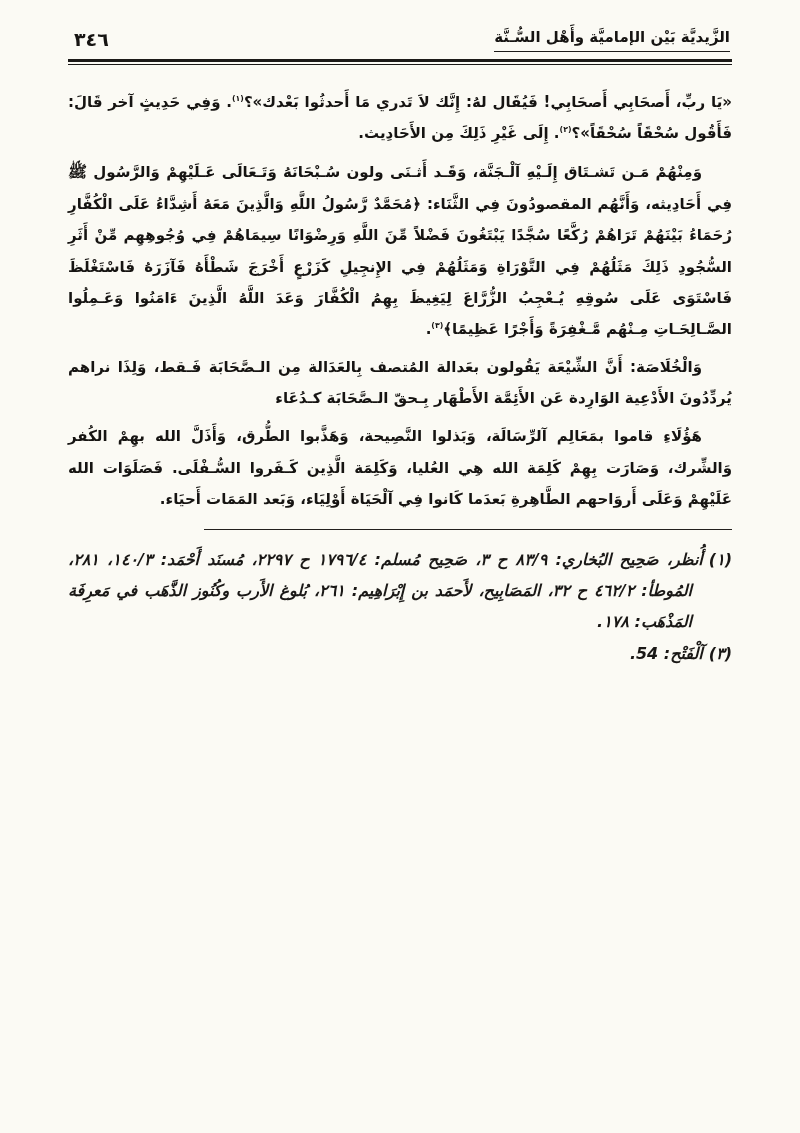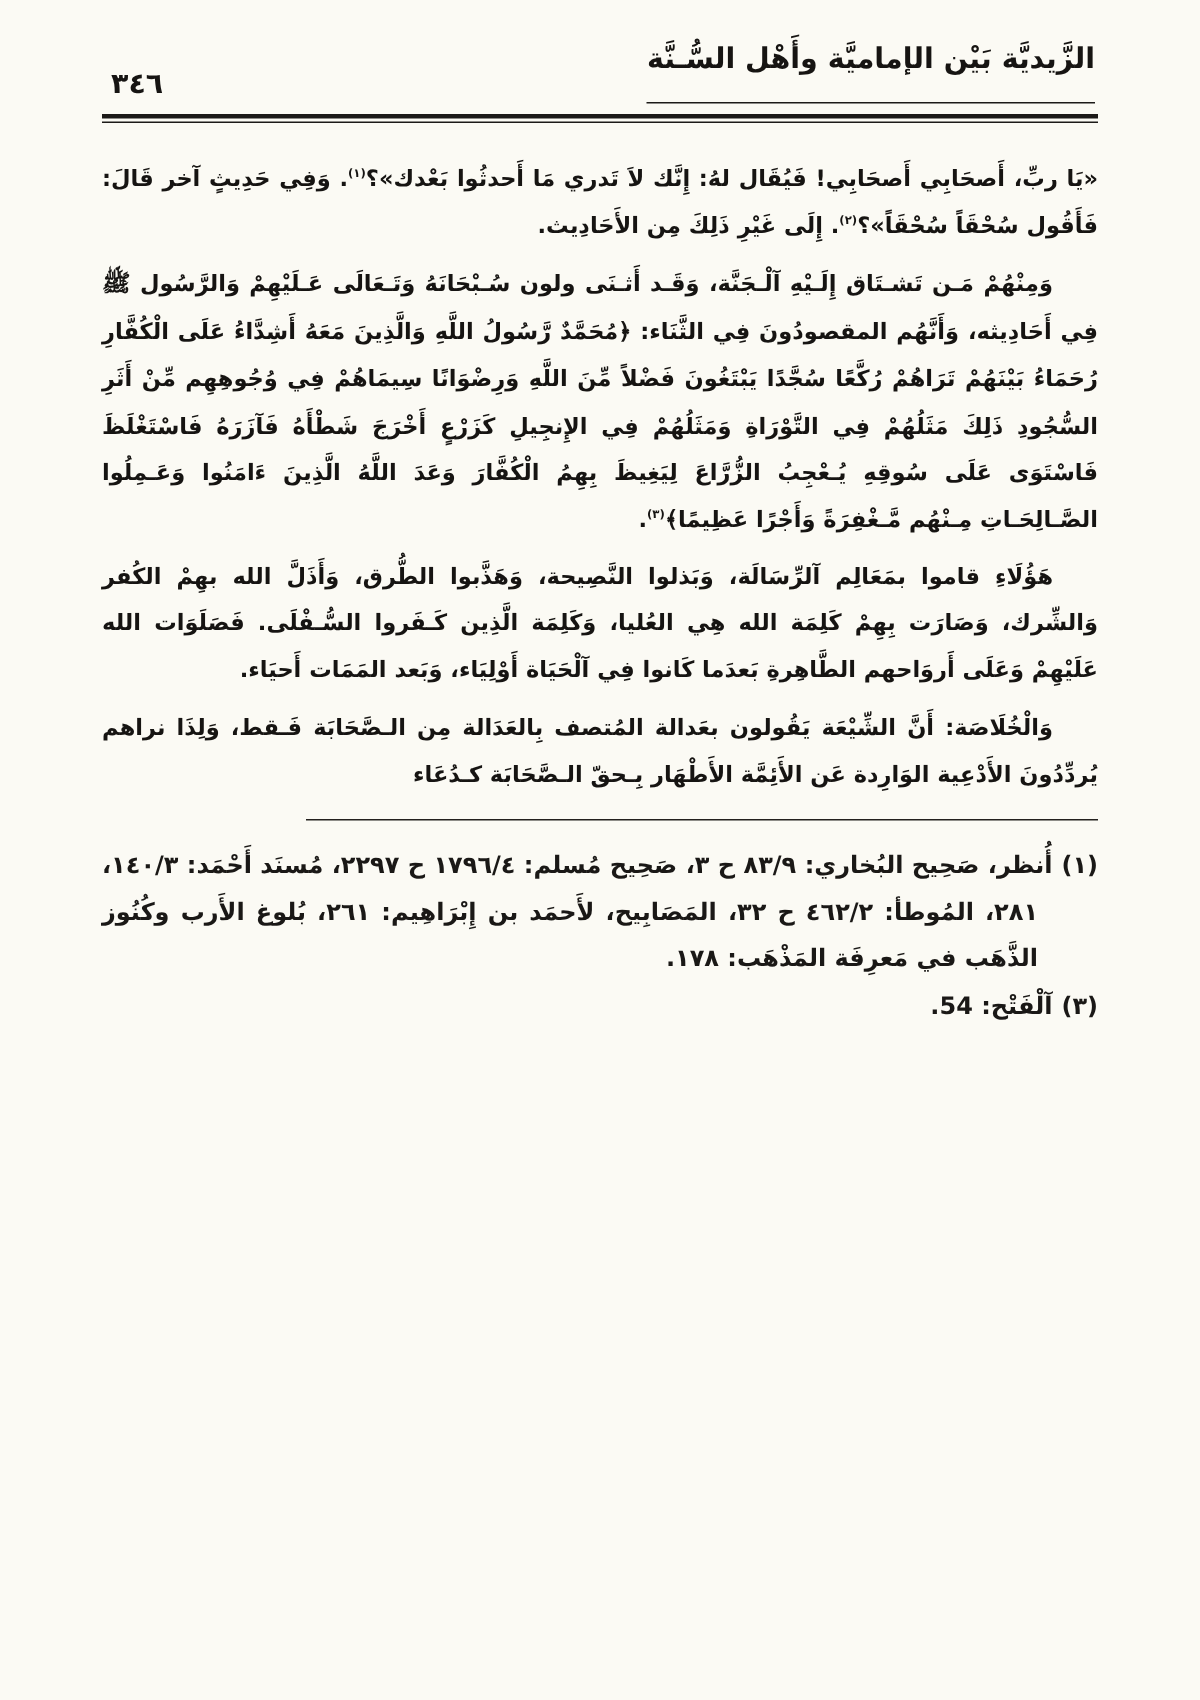--- a/index.html
+++ b/index.html
@@ -19,24 +19,24 @@
   }
 
   
   .header-row {
     display: flex;
     justify-content: space-between;
     align-items: flex-end;
     padding: 2px 2px 7px 2px;
   }
   .book-title {
-    font-size: 19px;
+    font-size: 15px;
     font-weight: bold;
     border-bottom: 1.5px solid #1c1a18;
-    padding-bottom: 18px;
+    padding-bottom: 5px;
     letter-spacing: 0.2px;
   }
   .page-number {
     font-size: 19px;
     font-weight: bold;
     padding-left: 4px;
     padding-bottom: 2px;
     text-align: center;
   }
   .double-rule {
@@ -72,20 +72,21 @@
     margin: 6px 0 14px auto; 
   }
   .footnote {
     font-size: 16px;
     font-weight: 700;
     line-height: 1.95;
     text-align: justify;
     padding-right: 40px;
     text-indent: -40px;
     color: #1a1816;
+    font-style: italic;
   }
   .fn-marker { margin-left: 6px; }
 </style>
 </head>
 <body>
 
 <div class="page">
 
   <header>
     <div class="header-row">
@@ -97,23 +98,23 @@
 
   <main class="body-text">
 
     <p class="para"><span>«يَا ربِّ، أَصحَابِي أَصحَابِي! فَيُقَال لهُ: إِنَّك لاَ تَدري مَا أَحدثُوا بَعْدك»؟</span><sup class="fnref">(١)</sup><span>. وَفِي حَدِيثٍ آخر قَالَ: فَأَقُول سُحْقَاً سُحْقَاً»؟</span><sup class="fnref">(٢)</sup><span>. إِلَى غَيْرِ ذَلِكَ مِن الأَحَادِيث.</span></p>
 
     <p class="para indent"><span>وَمِنْهُمْ مَـن تَشـتَاق إِلَـيْهِ آلْـجَنَّة، وَقَـد أَثـنَى ولون سُـبْحَانَهُ وَتَـعَالَى عَـلَيْهِمْ وَالرَّسُول</span>
       <span class="saw">ﷺ</span>
       <span>فِي أَحَادِيثه، وَأَنَّهُم المقصودُونَ فِي الثَّنَاء:</span>
       <span class="verse">﴿مُحَمَّدٌ رَّسُولُ اللَّهِ وَالَّذِينَ مَعَهُ أَشِدَّاءُ عَلَى الْكُفَّارِ رُحَمَاءُ بَيْنَهُمْ تَرَاهُمْ رُكَّعًا سُجَّدًا يَبْتَغُونَ فَضْلاً مِّنَ اللَّهِ وَرِضْوَانًا سِيمَاهُمْ فِي وُجُوهِهِم مِّنْ أَثَرِ السُّجُودِ ذَلِكَ مَثَلُهُمْ فِي التَّوْرَاةِ وَمَثَلُهُمْ فِي الإِنجِيلِ كَزَرْعٍ أَخْرَجَ شَطْأَهُ فَآزَرَهُ فَاسْتَغْلَظَ فَاسْتَوَى عَلَى سُوقِهِ يُـعْجِبُ الزُّرَّاعَ لِيَغِيظَ بِهِمُ الْكُفَّارَ وَعَدَ اللَّهُ الَّذِينَ ءَامَنُوا وَعَـمِلُوا الصَّـالِحَـاتِ مِـنْهُم مَّـغْفِرَةً وَأَجْرًا عَظِيمًا﴾</span><sup class="fnref">(٣)</sup><span>.</span></p>
 
+    <p class="para indent">وَالْخُلَاصَة: أَنَّ الشِّيْعَة يَقُولون بعَدالة المُتصف بِالعَدَالة مِن الـصَّحَابَة فَـقط، وَلِذَا نراهم يُردِّدُونَ الأَدْعِية الوَارِدة عَن الأَئِمَّة الأَطْهَار بِـحقّ الـصَّحَابَة كـدُعَاء</p>
+
     <p class="para indent">هَؤُلَاءِ قاموا بمَعَالِم آلرِّسَالَة، وَبَذلوا النَّصِيحة، وَهَذَّبوا الطُّرق، وَأَذَلَّ الله بهِمْ الكُفر وَالشِّرك، وَصَارَت بِهِمْ كَلِمَة الله هِي العُليا، وَكَلِمَة الَّذِين كَـفَروا السُّـفْلَى. فَصَلَوَات الله عَلَيْهِمْ وَعَلَى أَروَاحهم الطَّاهِرةِ بَعدَما كَانوا فِي آلْحَيَاة أَوْلِيَاء، وَبَعد المَمَات أَحيَاء.</p>
-
-    <p class="para indent">وَالْخُلَاصَة: أَنَّ الشِّيْعَة يَقُولون بعَدالة المُتصف بِالعَدَالة مِن الـصَّحَابَة فَـقط، وَلِذَا نراهم يُردِّدُونَ الأَدْعِية الوَارِدة عَن الأَئِمَّة الأَطْهَار بِـحقّ الـصَّحَابَة كـدُعَاء</p>
 
   </main>
 
   <footer class="footnotes">
     <div class="fn-divider"></div>
 
     <div class="footnote"><span class="fn-marker">(١)</span><span class="fn-text">أُنظر، صَحِيح البُخاري: ٨٣/٩ ح ٣، صَحِيح مُسلم: ١٧٩٦/٤ ح ٢٢٩٧، مُسنَد أَحْمَد: ١٤٠/٣، ٢٨١، المُوطأ: ٤٦٢/٢ ح ٣٢، المَصَابِيح، لأَحمَد بن إِبْرَاهِيم: ٢٦١، بُلوغ الأَرب وكُنُوز الذَّهَب في مَعرِفَة المَذْهَب: ١٧٨.</span></div>
 
 
     <div class="footnote"><span class="fn-marker">(٣)</span><span class="fn-text">آلْفَتْح: 54.</span></div>

